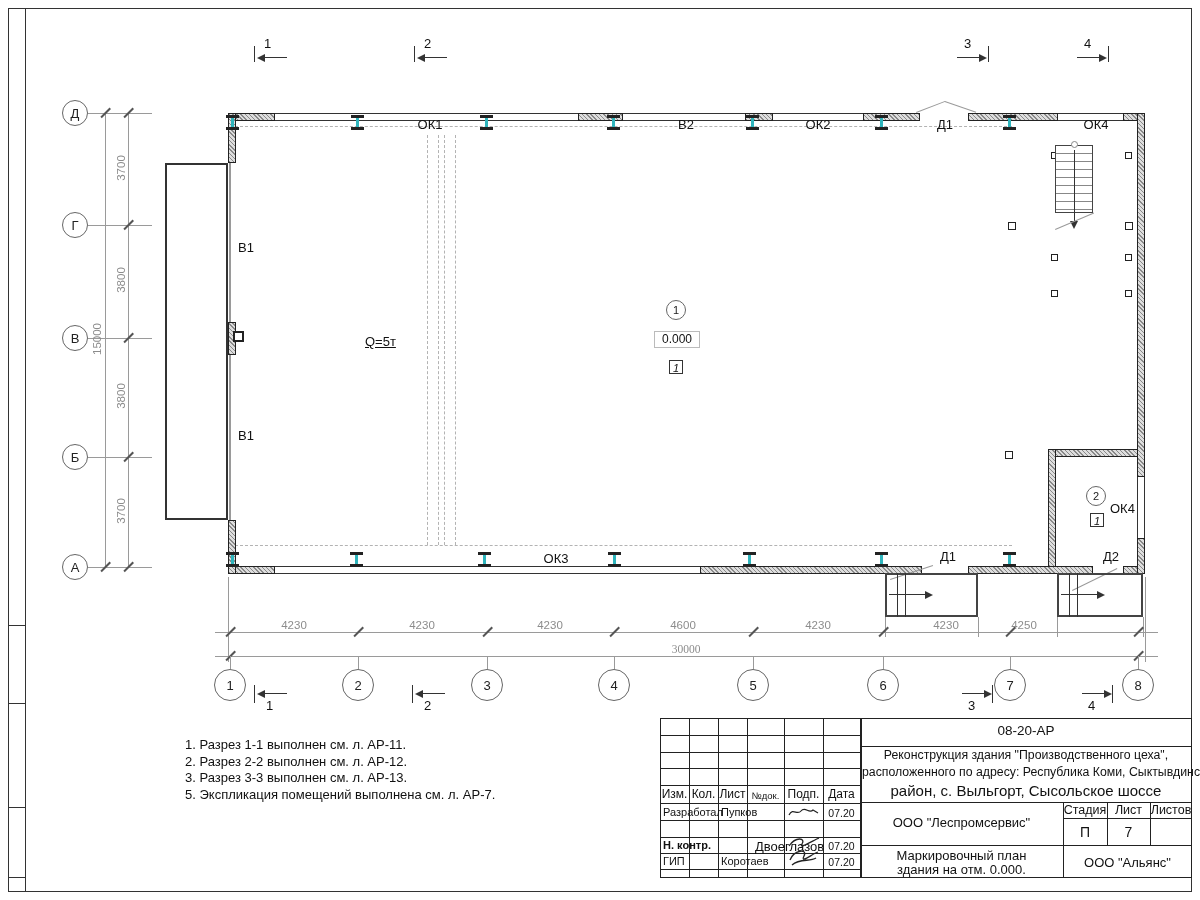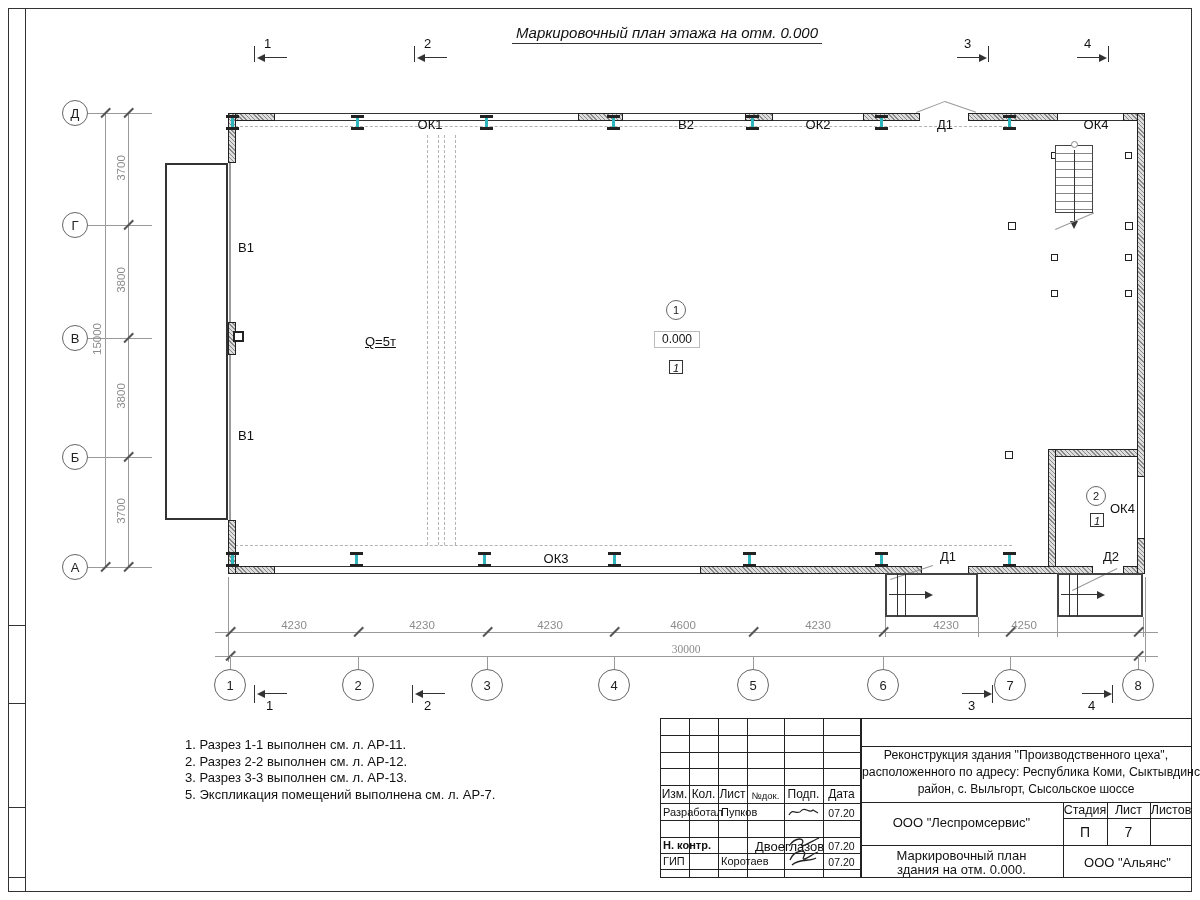--- a/index.html
+++ b/index.html
@@ -43,23 +43,20 @@
 
 <div id="sheet">
 
   <div class="abs" style="left:8px;top:8px;width:1182px;height:882px;border:1.2px solid #333;"></div>
   <div class="vl" style="left:25px;top:8px;height:884px;"></div>
   <div class="hl" style="left:8px;top:625px;width:17px;"></div>
   <div class="hl" style="left:8px;top:703px;width:17px;"></div>
   <div class="hl" style="left:8px;top:807px;width:17px;"></div>
   <div class="hl" style="left:8px;top:877px;width:17px;"></div>
 
-  <div class="abs ctr" style="left:407px;top:24px;width:520px;font-size:15px;">
-    <span class="it" style="border-bottom:1.2px solid #333;padding:0 4px 2px 4px;">Маркировочный план этажа на отм. 0.000</span>
-  </div>
 
   <div class="lbl" style="left:264px;top:36px;">1</div>
   <div class="vl" style="left:254px;top:46px;height:16px;"></div>
   <div class="tri-l" style="left:257px;top:54px;"></div>
   <div class="hl" style="left:265px;top:57px;width:22px;"></div>
 
   <div class="lbl" style="left:424px;top:36px;">2</div>
   <div class="vl" style="left:414px;top:46px;height:16px;"></div>
   <div class="tri-l" style="left:417px;top:54px;"></div>
   <div class="hl" style="left:425px;top:57px;width:22px;"></div>
@@ -292,23 +289,24 @@
   <div class="tbl" style="left:660px;top:853px;width:200px;height:1px;"></div>
   <div class="tbl" style="left:660px;top:869px;width:200px;height:1px;"></div>
   <div class="tbl" style="left:860px;top:746px;width:332px;height:1px;"></div>
   <div class="tbl" style="left:860px;top:802px;width:332px;height:1.4px;"></div>
   <div class="tbl" style="left:1063px;top:818px;width:129px;height:1px;"></div>
   <div class="tbl" style="left:860px;top:845px;width:332px;height:1.4px;"></div>
   <div class="tbl" style="left:1063px;top:802px;width:1.4px;height:76px;"></div>
   <div class="tbl" style="left:1107px;top:802px;width:1px;height:43px;"></div>
   <div class="tbl" style="left:1150px;top:802px;width:1px;height:43px;"></div>
 
+  <div class="tbt ctr" style="left:860px;top:723px;width:332px;font-size:13.5px;">08-20-АР</div>
   <div class="tbt ctr" style="left:862px;top:748px;width:328px;font-size:12.3px;">Реконструкция здания "Производственного цеха",</div>
   <div class="tbt ctr" style="left:862px;top:765px;width:328px;font-size:12.3px;">расположенного по адресу: Республика Коми, Сыктывдинский</div>
-  <div class="tbt ctr" style="left:862px;top:782px;width:328px;font-size:12px;">район, с. Выльгорт, Сысольское шоссе</div>
+  <div class="tbt ctr" style="left:862px;top:782px;width:328px;font-size:15px;">район, с. Выльгорт, Сысольское шоссе</div>
 
   <div class="tbt ctr" style="left:660px;top:787px;width:29px;font-size:12px;">Изм.</div>
   <div class="tbt ctr" style="left:689px;top:787px;width:29px;font-size:12px;">Кол.</div>
   <div class="tbt ctr" style="left:718px;top:787px;width:29px;font-size:12px;">Лист</div>
   <div class="tbt ctr" style="left:747px;top:790px;width:37px;font-size:9.5px;">№док.</div>
   <div class="tbt ctr" style="left:784px;top:787px;width:39px;font-size:12px;">Подп.</div>
   <div class="tbt ctr" style="left:823px;top:787px;width:37px;font-size:12px;">Дата</div>
 
   <div class="tbt" style="left:663px;top:806px;font-size:11px;">Разработал</div>
   <div class="tbt" style="left:721px;top:806px;font-size:11px;">Пупков</div>

